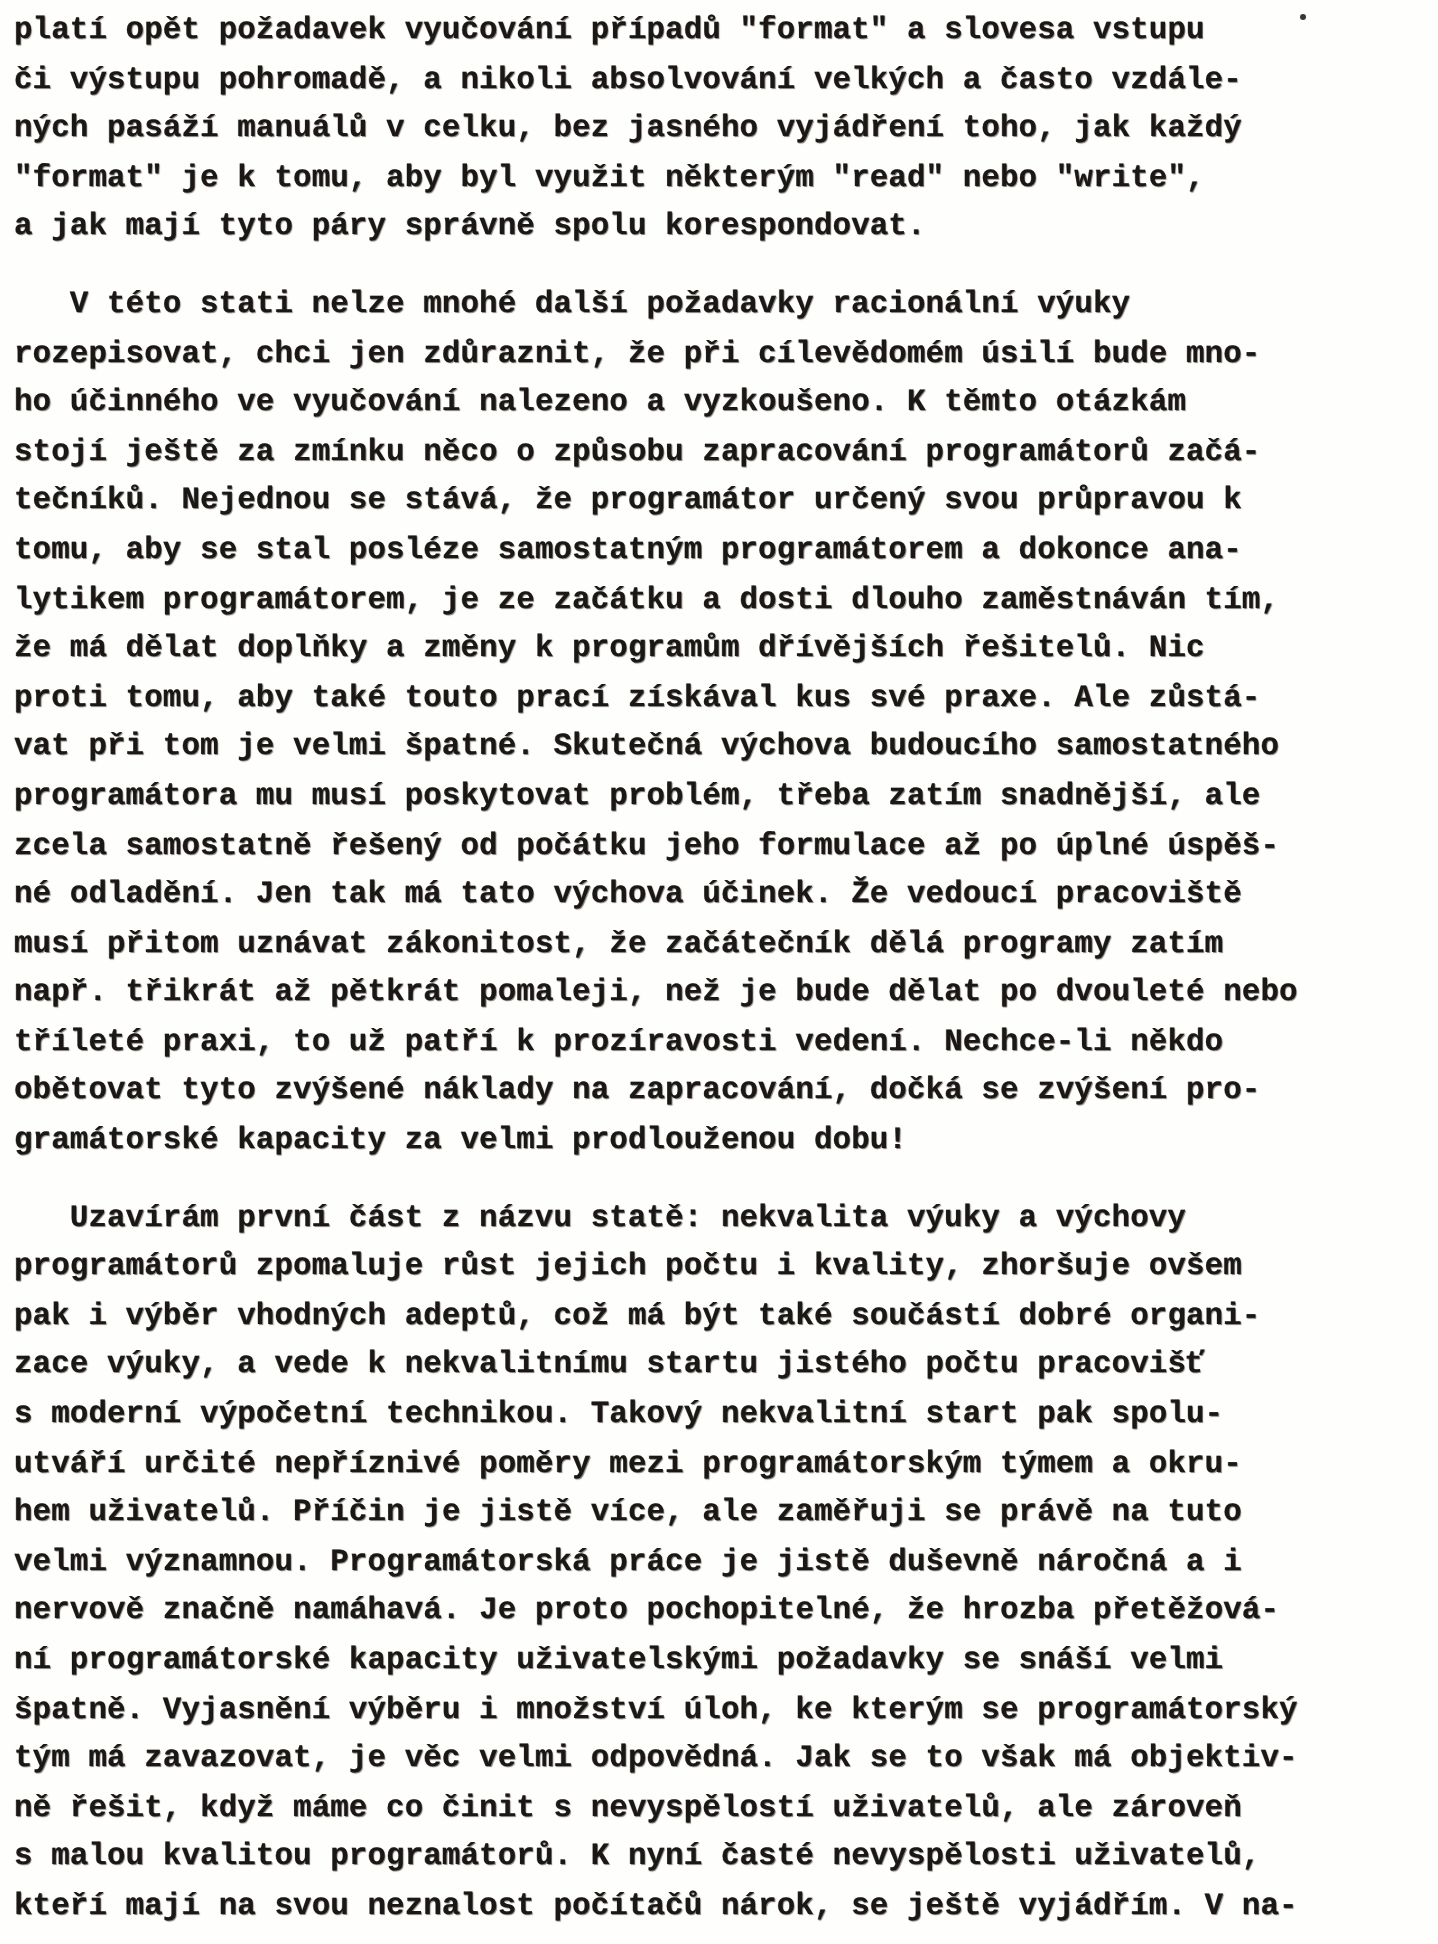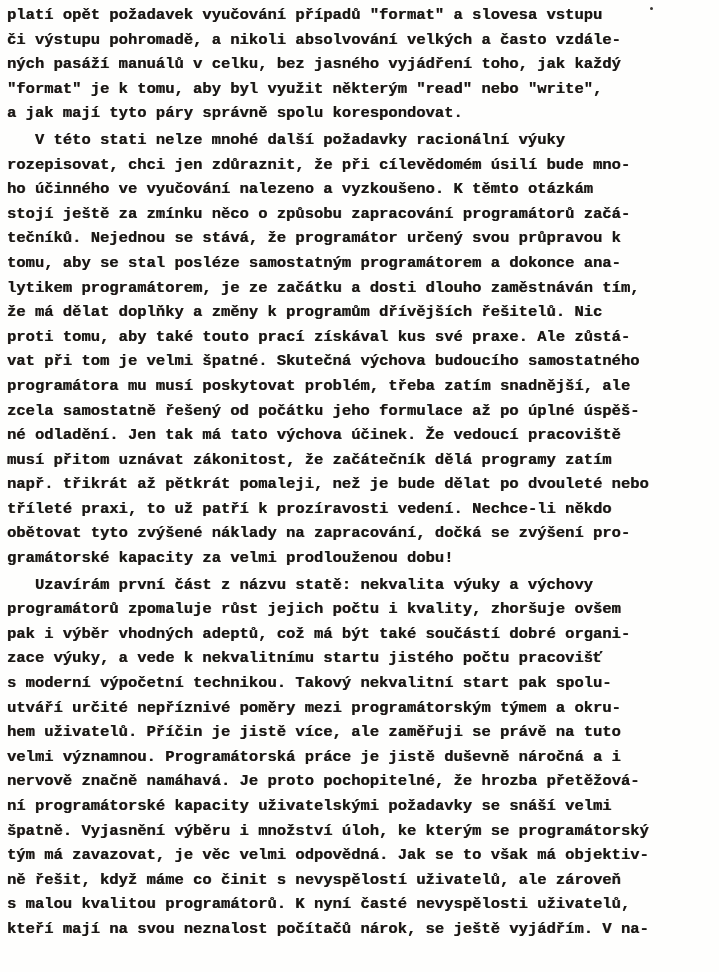--- a/index.html
+++ b/index.html
@@ -23,21 +23,21 @@
     font-weight: 700;
     font-size: 15.5px;
     line-height: 24.6px;
     letter-spacing: 0;
     white-space: pre;
     
     text-shadow: 0.4px 0.3px 0.45px rgba(25,22,20,0.55),
                  -0.2px 0 0.3px rgba(25,22,20,0.35);
   }
   .para { margin: 0; }
-  .para.indent { margin-top: 2px; }
+  .para.indent { margin-top: 14px; }
   .para.indent .line:first-child { text-indent: 3ch; }
   .line { height: 24.6px; }
   .uline {
     text-decoration-thickness: 1.6px;
     text-underline-offset: 3.5px;
   }
   .speck {
     position: absolute;
     left: 650px;
     top: 7px;

